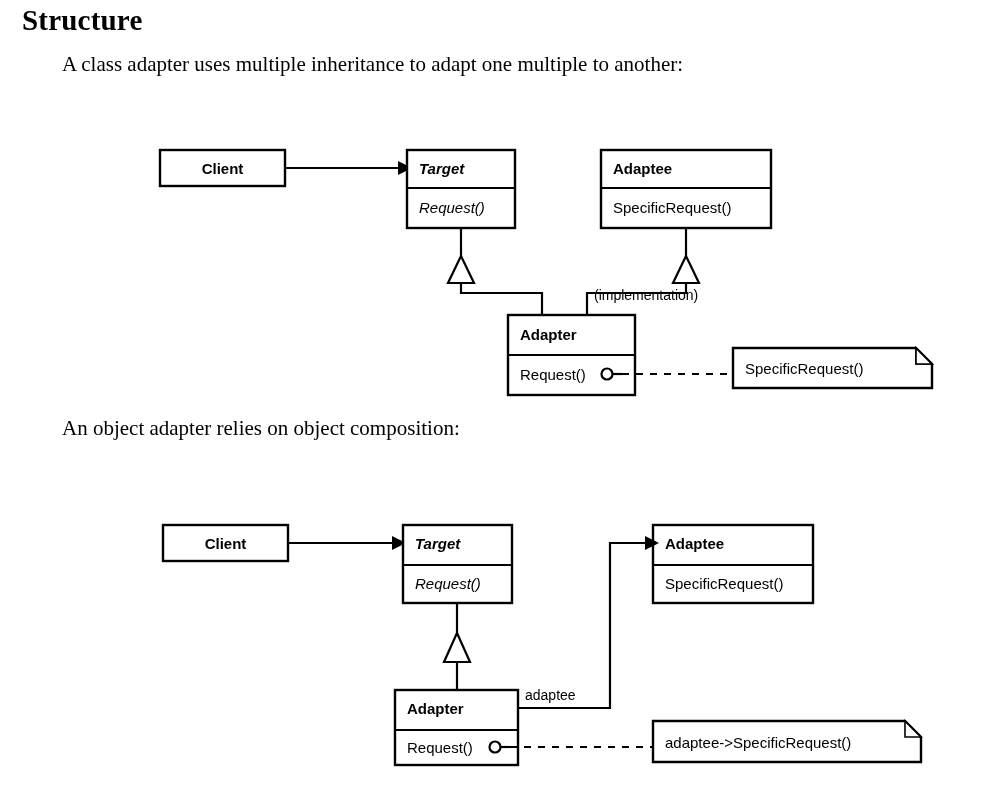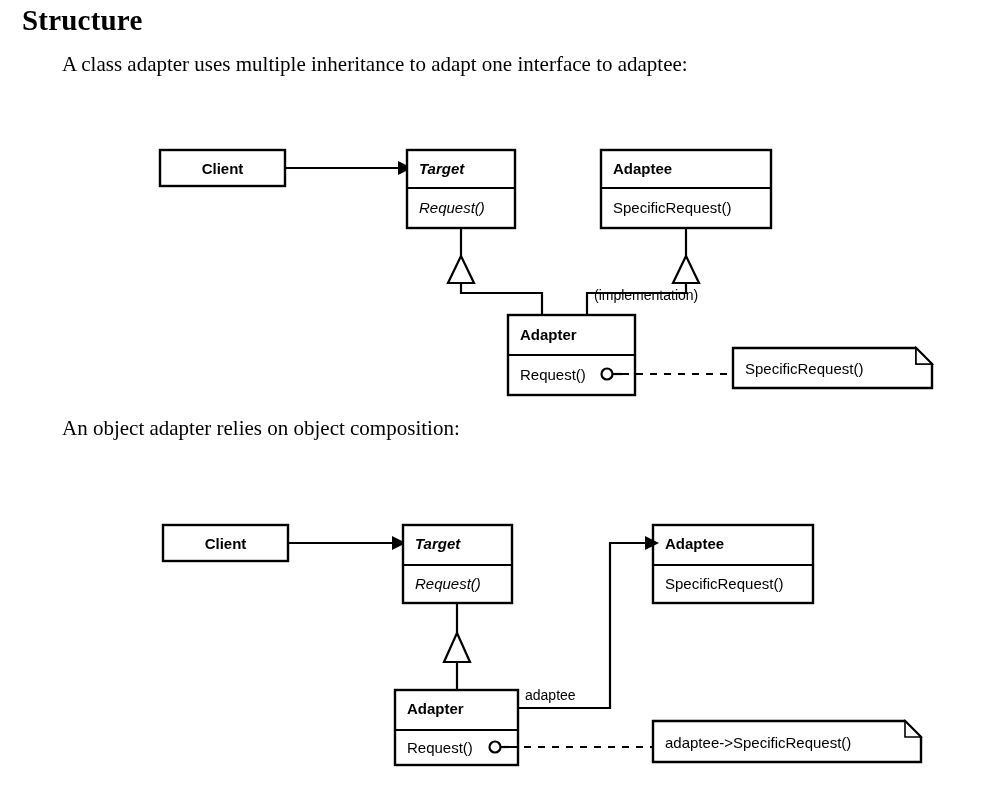--- a/index.html
+++ b/index.html
@@ -112,21 +112,21 @@
     stroke-width: 1.6;
   }
 </style>
 </head>
 <body>
 
 <div id="page">
 
   <div class="heading">Structure</div>
 
-  <div class="para" id="para-class-adapter">A class adapter uses multiple inheritance to adapt one interface to adaptee:</div>
+  <div class="para" id="para-class-adapter">A class adapter uses multiple inheritance to adapt one multiple to another:</div>
 
   <div class="para" id="para-object-adapter">An object adapter relies on object composition:</div>
 
   <svg class="diagram" viewBox="0 0 984 797" xmlns="http://www.w3.org/2000/svg">
 
     <g>
 
       <g>
         <line class="link" x1="285" y1="168" x2="398" y2="168"></line>
         <polygon class="solid-head" points="398,161 412,168 398,175"></polygon>

